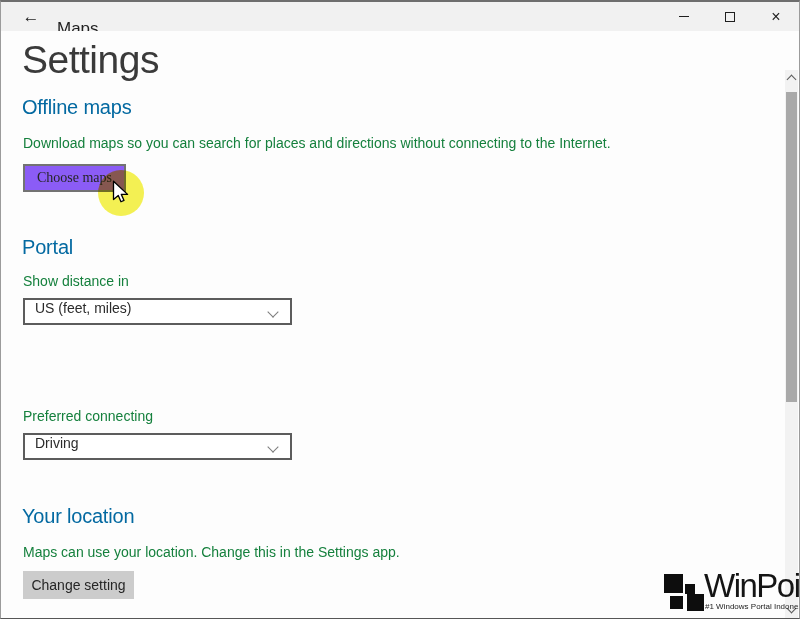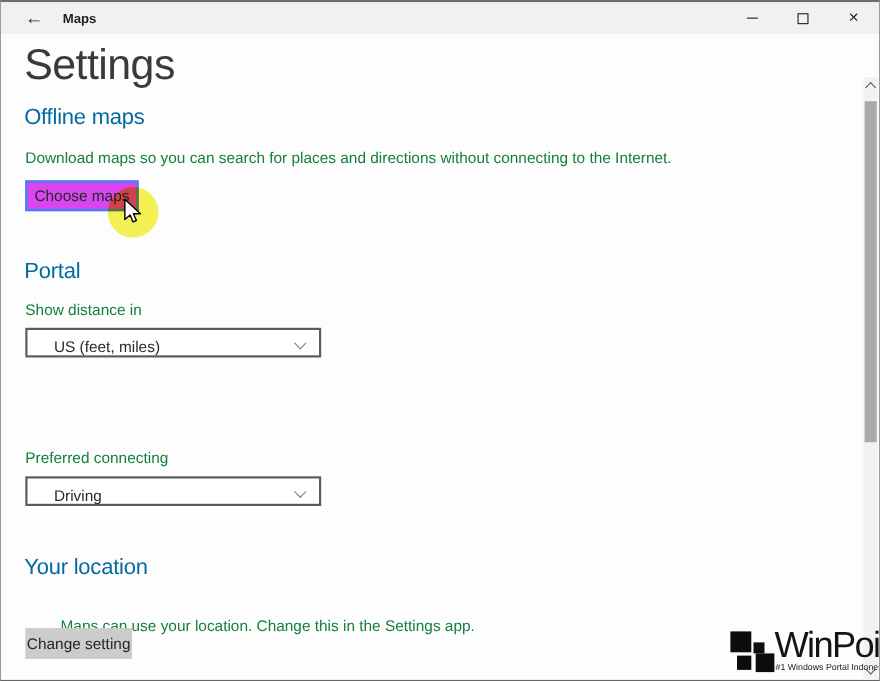--- a/index.html
+++ b/index.html
@@ -8,43 +8,43 @@
   .window {
     position:relative; width:800px; height:619px; background:#fefefe;
     border:1px solid #9b9b9b; border-top:2px solid #6e6e6e; border-bottom:1px solid #565656;
     overflow:hidden;
   }
   
   .titlebar { position:absolute; left:0; top:0; width:100%; height:29px; background:#f1f1f1; }
   .back-btn { position:absolute; left:10px; top:0; width:40px; height:29px;
               display:flex; align-items:center; justify-content:center;
               font-size:17px; color:#1f1f1f; cursor:default; }
-  .win-title { position:absolute; left:56px; top:0; height:29px; display:flex; align-items:center;
-               font-size:12px; font-weight:bold; color:#1f1f1f; }
+  .win-title { position:absolute; left:56px; top:12px; height:29px; display:flex; align-items:center;
+               font-size:17px; font-weight:normal; color:#1f1f1f; }
   .controls { position:absolute; right:0; top:0; height:29px; display:flex; }
   .ctrl { width:46px; height:29px; display:flex; align-items:center; justify-content:center; }
   .min-glyph { width:10px; height:1px; background:#1f1f1f; }
   .max-glyph { width:10px; height:10px; border:1px solid #1f1f1f; background:transparent; }
   .close-glyph { font-size:16px; color:#1f1f1f; line-height:1; }
   
   .content { position:absolute; left:0; top:29px; right:0; bottom:0; background:#fdfdfd; }
   .page-title { position:absolute; left:21px; top:7px; font-size:39px; font-weight:300;
                 color:#3a3a3a; letter-spacing:-0.5px; }
   .section-h { position:absolute; left:21px; font-size:20px; font-weight:300; color:#0369a1; letter-spacing:-0.2px; }
   .body-text { position:absolute; left:22px; font-size:14px; color:#15803d; }
   .btn {
     position:absolute; left:22px; height:28px; background:#cccccc; color:#262626;
     font-size:14px; display:flex; align-items:center; justify-content:center;
     border:none; font-family:"Liberation Sans", sans-serif;
   }
-  .btn.bordered { border:2px solid #3b82f6; background:#d946ef; }
+  .btn.bordered { border:2px solid #737373; background:#8b5cf6;font-family:Liberation Serif, serif; }
   .dropdown {
     position:absolute; left:22px; width:269px; height:27px; background:#fff;
-    border:2px solid #5c5c5c; display:flex; align-items:flex-end;
-    padding-left:24px; font-size:14px; color:#2b2b2b;
+    border:2px solid #5c5c5c; display:flex; align-items:flex-start;
+    padding-left:10px; font-size:14px; color:#2b2b2b;
   }
   .dd-chev { position:absolute; right:13px; top:8px; width:8px; height:8px;
              border-left:1.5px solid #7c7c7c; border-bottom:1.5px solid #7c7c7c;
              transform:rotate(-45deg); }
   
   .highlight-circle {
     position:absolute; left:97px; top:168px; width:46px; height:46px; border-radius:50%;
     background:rgba(243,239,40,0.8); mix-blend-mode:multiply; pointer-events:none;
   }
   .cursor { position:absolute; left:106px; top:177px; pointer-events:none; }
@@ -105,22 +105,22 @@
       <span class="dd-chev"></span>
     </div>
 
     <div class="body-text" style="top:377px;">Preferred connecting</div>
     <div class="dropdown" style="top:402px;">
       <span>Driving</span>
       <span class="dd-chev"></span>
     </div>
 
     <div class="section-h" style="top:474px;">Your location</div>
-    <div class="body-text" style="top:530px;margin-left:32px;">Maps can use your location. Change this in the Settings app.</div>
-    <button class="btn" style="top:540px; width:97px;">Change setting</button>
+    <div class="body-text" style="top:513px;">Maps can use your location. Change this in the Settings app.</div>
+    <button class="btn" style="top:540px; width:111px;">Change setting</button>
   </div>
 
   <div class="highlight-circle"></div>
   <svg class="cursor" width="26" height="26" viewBox="0 0 24 24">
     <path d="M6 2 L6 19 L10.4 15.2 L12.9 21 L15.7 19.8 L13.2 14.2 L19 14.2 Z" fill="#ffffff" stroke="#000000" stroke-width="1.2" stroke-linejoin="round"></path>
   </svg>
 
   <div class="scrollbar">
     <span class="sb-arrow sb-up"></span>
     <div class="sb-thumb"></div>

